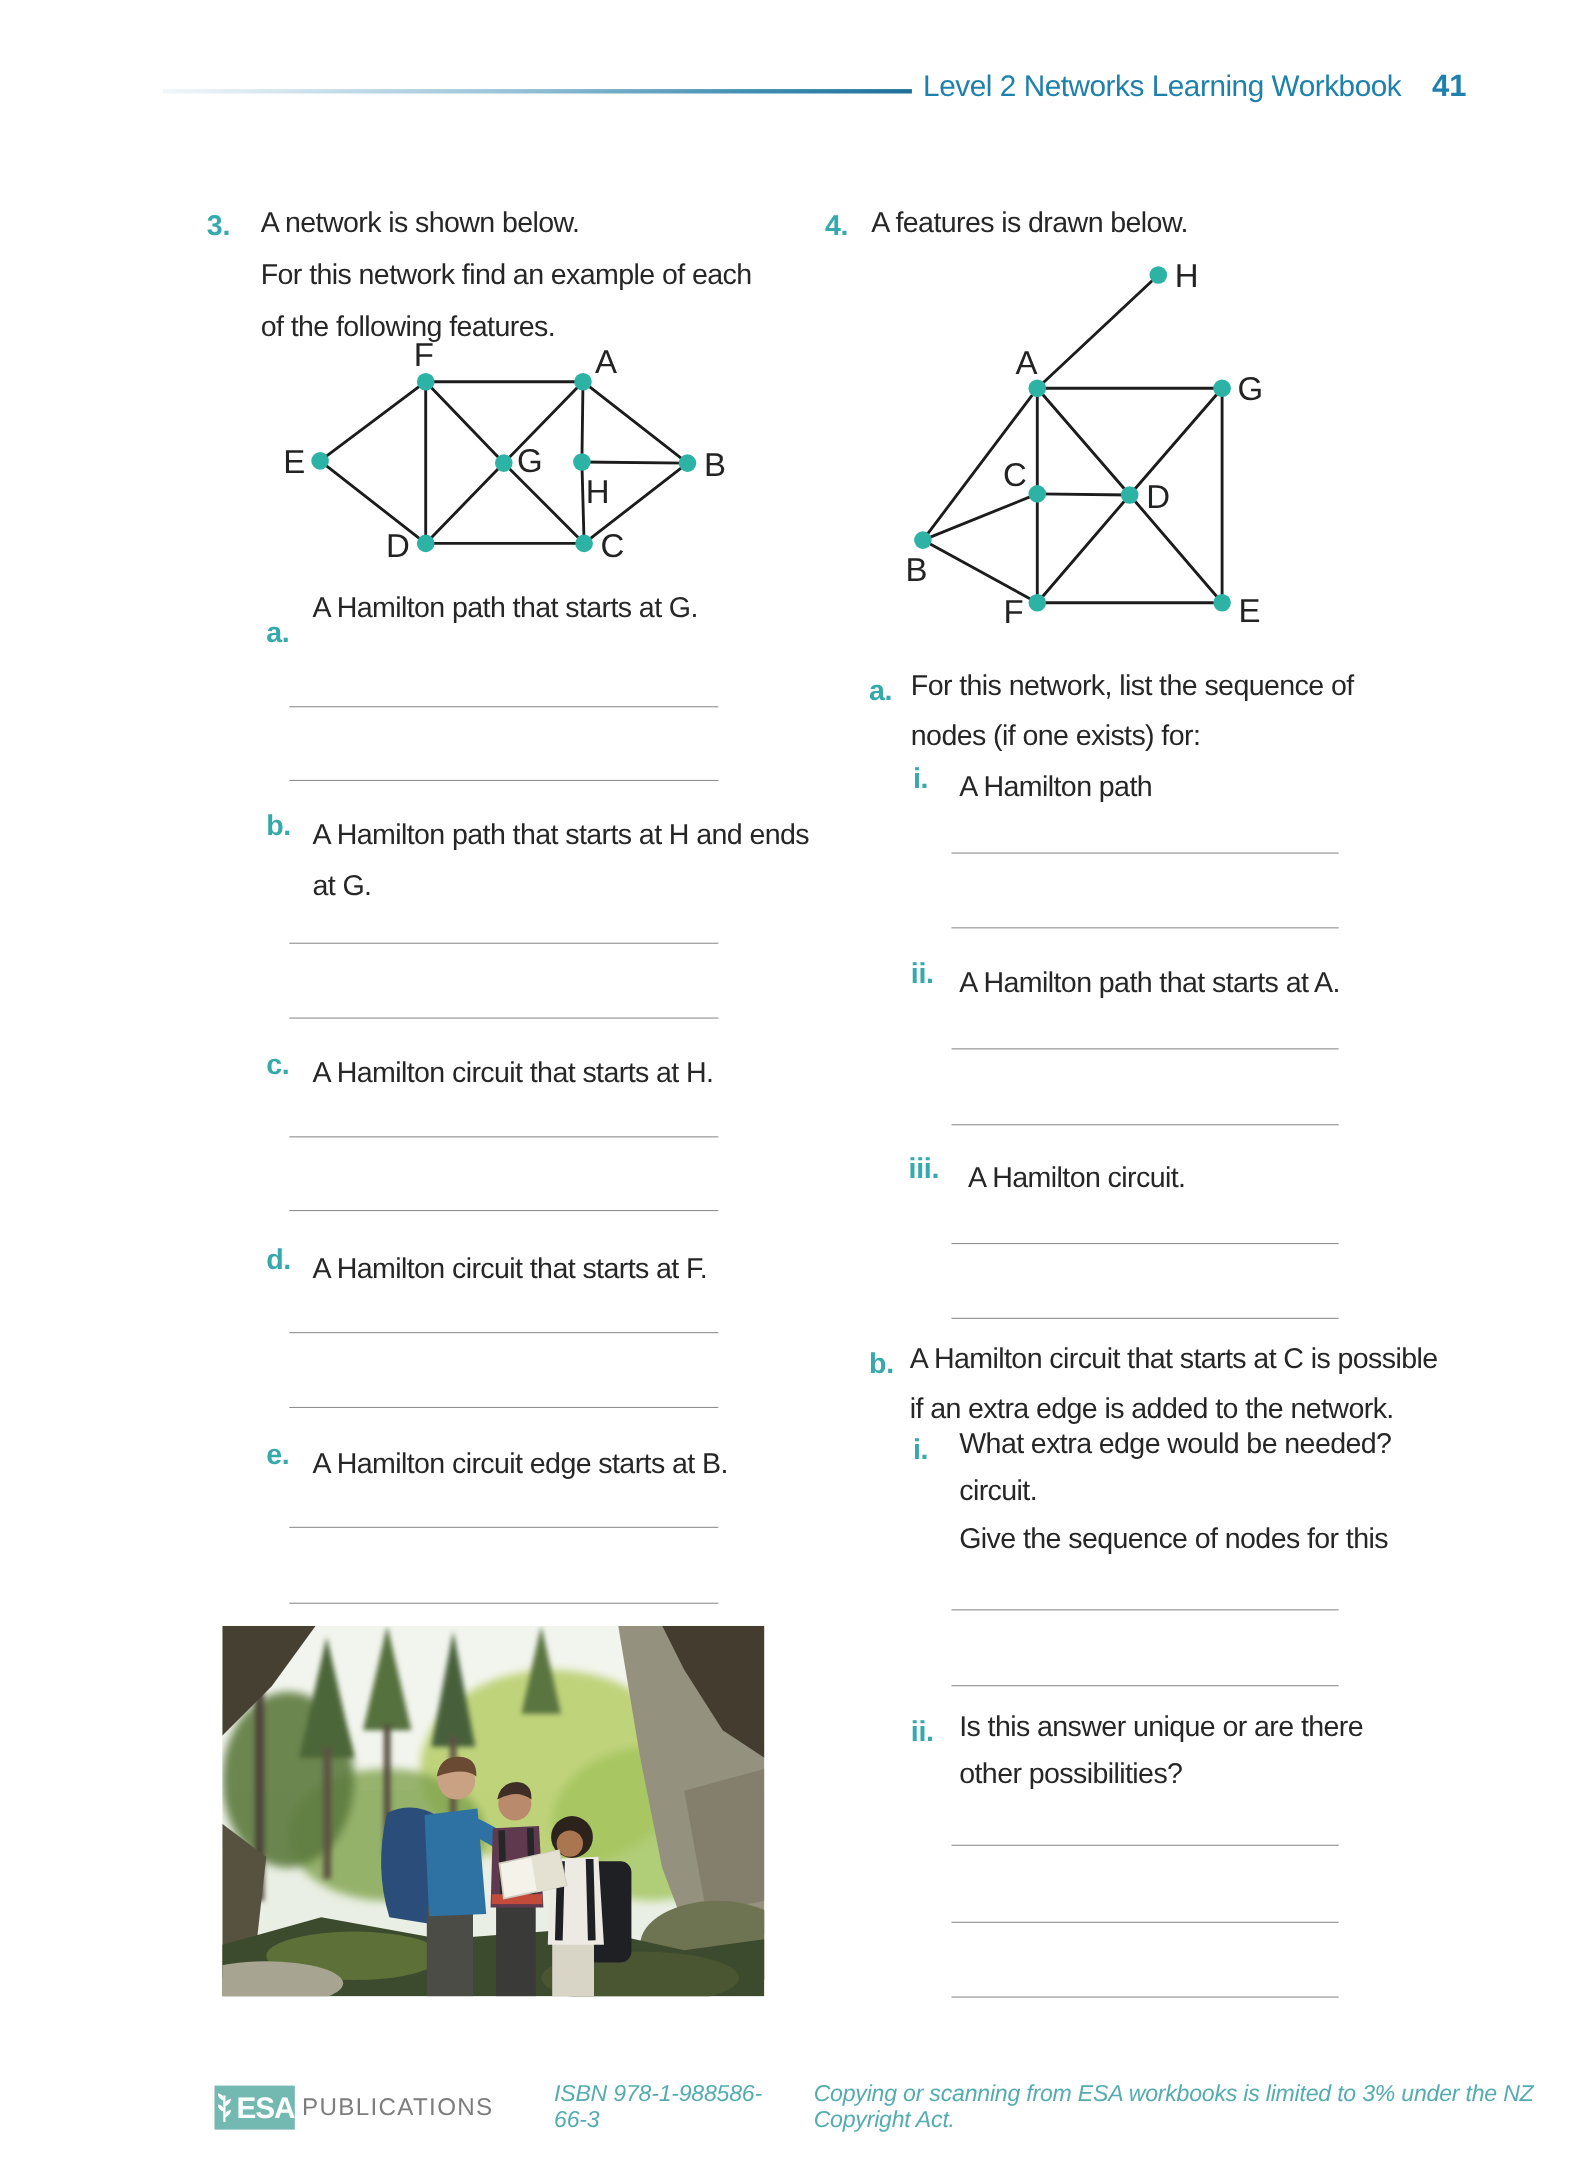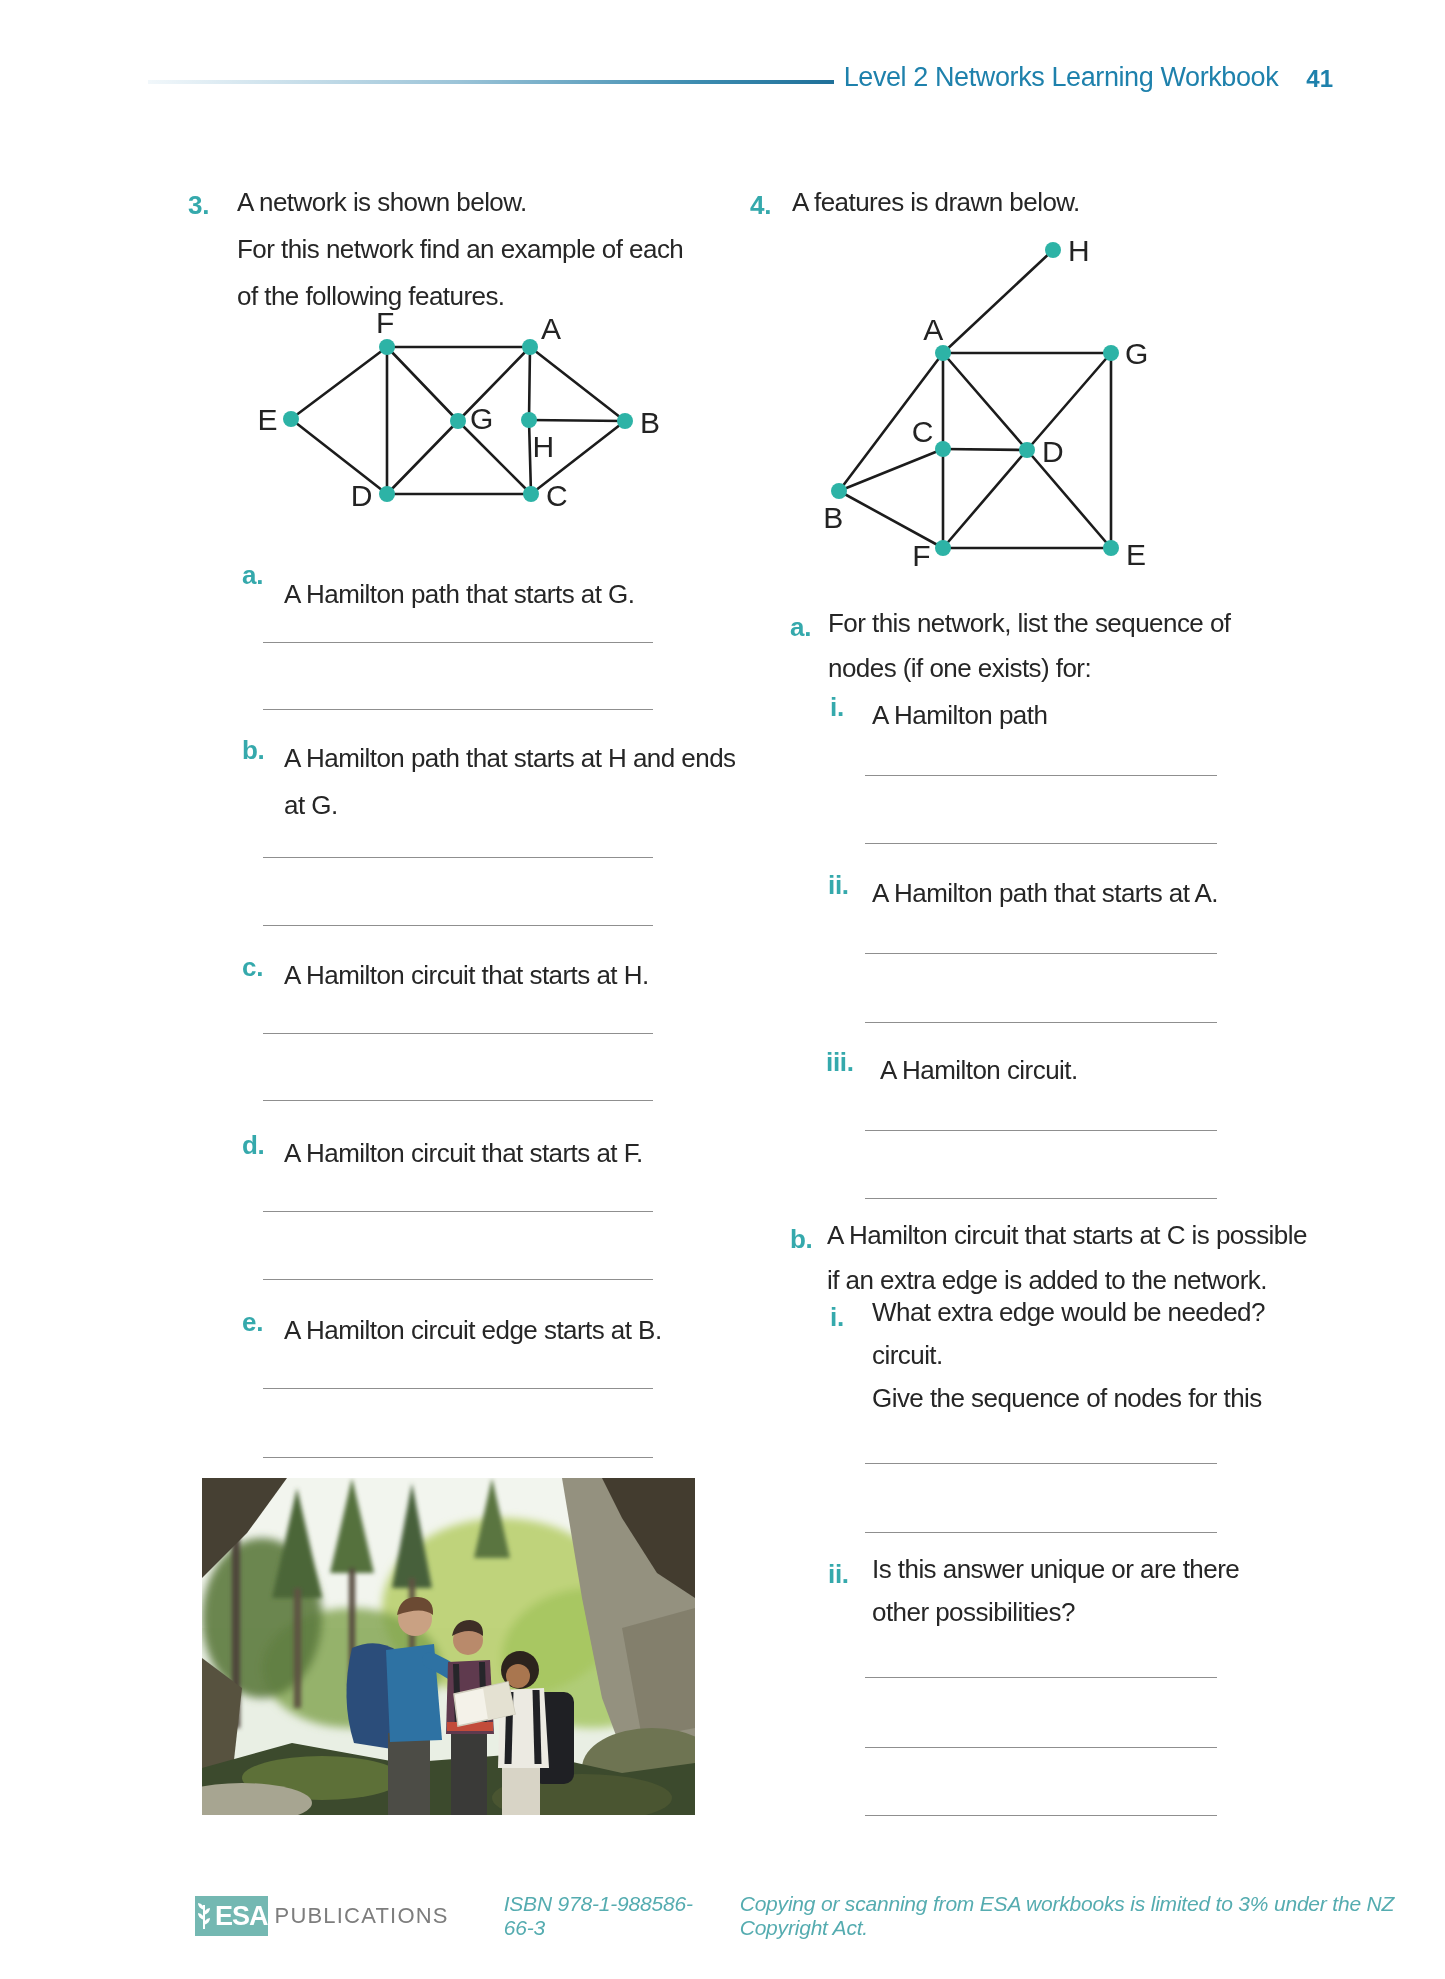--- a/index.html
+++ b/index.html
@@ -9,21 +9,21 @@
     -webkit-font-smoothing:antialiased;
   }
   .abs{position:absolute;}
   .nowrap{white-space:nowrap;}
 
   
   .header-row{position:absolute;left:148px;right:112px;top:62px;display:flex;align-items:flex-end;}
   .header-rule{flex:1;height:4px;margin-bottom:9px;margin-right:10px;
     background:linear-gradient(to right, rgba(200,224,238,0.25), #9cc4d8 45%, #3d8cb0 80%, #1f7099);}
   .header-title{font-size:27px;color:#1e81ac;letter-spacing:-0.4px;}
-  .header-page{font-size:24px;color:#1e81ac;font-weight:bold;margin-left:28px;}
+  .header-page{font-size:28px;color:#1e81ac;font-weight:bold;margin-left:28px;}
 
   
   .qnum{font-size:26px;font-weight:bold;color:#35a9ac;letter-spacing:-0.3px;}
   .qtext{font-size:26px;color:#262626;line-height:47px;letter-spacing:-0.55px;}
   .qtext div{white-space:nowrap;}
   .plabel{font-size:26px;font-weight:bold;color:#35a9ac;letter-spacing:-0.3px;}
 
   
   .ans-line{position:absolute;height:0;border-top:1.7px solid #8f8f8f;}
   .ans-line.left{width:390px;}
@@ -87,21 +87,21 @@
     <text x="543" y="457" text-anchor="middle" class="node-label">H</text>
     <circle cx="625" cy="421" r="8" class="node"></circle>
     <text x="640" y="433" text-anchor="start" class="node-label">B</text>
     <circle cx="387" cy="494" r="8" class="node"></circle>
     <text x="372" y="506" text-anchor="end" class="node-label">D</text>
     <circle cx="531" cy="494" r="8" class="node"></circle>
     <text x="546" y="506" text-anchor="start" class="node-label">C</text>
   </svg>
 
 <div class="abs plabel" style="left:242px;top:560px;">a.</div>
-<div class="abs qtext" style="left:284px;top:571px;">
+<div class="abs qtext" style="left:284px;top:529px;">
   <div>A Hamilton path that starts at G.</div>
 </div>
 <div class="ans-line left" style="left:263px;top:642px;"></div>
 <div class="ans-line left" style="left:263px;top:709px;"></div>
 
 <div class="abs plabel" style="left:242px;top:735px;">b.</div>
 <div class="abs qtext" style="left:284px;top:735px;">
   <div>A Hamilton path that starts at H and ends</div>
   <div>at G.</div>
 </div>

